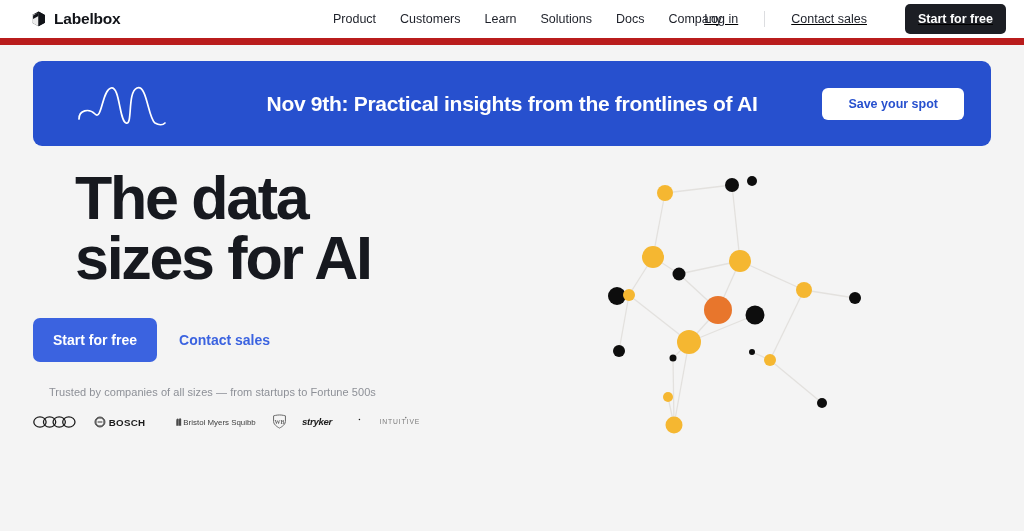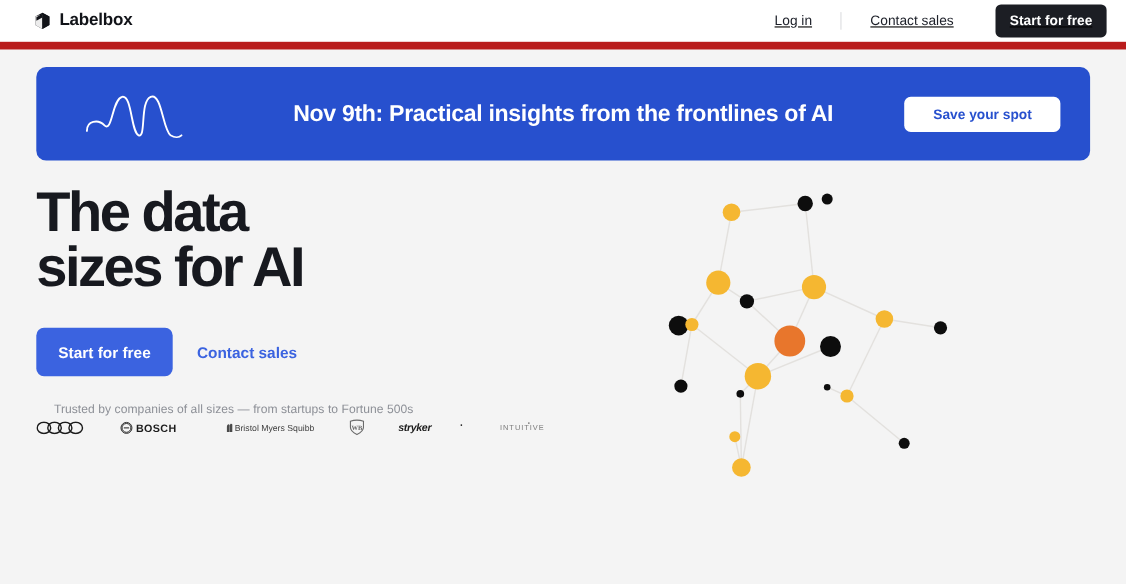--- a/index.html
+++ b/index.html
@@ -108,25 +108,26 @@
     padding: 9px 26px;
     cursor: pointer;
     font-family: inherit;
     white-space: nowrap;
   }
 
   
   .hero { position: absolute; left: 0; top: 146px; width: 1024px; height: 385px; }
   .hero-left { position: absolute; left: 33px; top: 22px; width: 470px; }
   .headline {
-    font-size: 51px;
+    font-size: 61px;
     line-height: 0.99;
     font-weight: 700;
     color: #17191f;
     letter-spacing: -2.3px;
+    margin-left: 42px;
   }
   .subhead {
     margin-top: 25px;
     font-size: 14.8px;
     line-height: 1.52;
     color: #6f7278;
     max-width: 392px;
     font-weight: 400;
   }
   .cta-row {
@@ -154,21 +155,22 @@
     font-family: inherit;
   }
   .trust-note {
     margin-top: 24px;
     font-size: 11px;
     color: #8d9097;
     letter-spacing: 0.05px;
     margin-left: 16px;
   }
   .logo-row {
-    display: flex; align-items: center; gap: 30px;
+    margin-top: 13px;
+    display: flex; align-items: center; gap: 15px;
     height: 22px;
   }
   .logo-row svg { display: block; }
 
   
   .graph {
     position: absolute;
     left: 580px; top: 14px;
     width: 320px; height: 290px;
   }
@@ -185,20 +187,28 @@
         <path d="M12 0.8 L22.4 6.6 L22.4 19.1 L12 24.9 L1.6 19.1 L1.6 6.6 Z" fill="#111318"></path>
         <path d="M12 3.4 L12 24.9 L1.6 19.1 L1.6 6.6 Z" fill="#ffffff" opacity="0.92"></path>
         <path d="M12 0.8 L22.4 6.6 L22.4 19.1 L12 24.9 Z" fill="#111318"></path>
         <path d="M12 2.6 L20.9 7.6 L20.9 12.6 L12 7.6 Z" fill="#ffffff" opacity="0"></path>
         <path d="M3.2 7.5 L12 2.5 L12 8.0 L3.2 12.9 Z" fill="#111318"></path>
       </svg>
     </span>
     <span class="brand-name">Labelbox</span>
   </div>
 
+  <nav class="nav-center">
+    <span class="nav-link">Product</span>
+    <span class="nav-link">Customers</span>
+    <span class="nav-link">Learn</span>
+    <span class="nav-link">Solutions</span>
+    <span class="nav-link">Docs</span>
+    <span class="nav-link">Company</span>
+  </nav>
 
   <div class="nav-right">
     <span class="nav-link">Log in</span>
     <span class="nav-sep"></span>
     <span class="nav-link">Contact sales</span>
     <button class="btn-dark">Start for free</button>
   </div>
 </header>
 
 <section class="banner">

